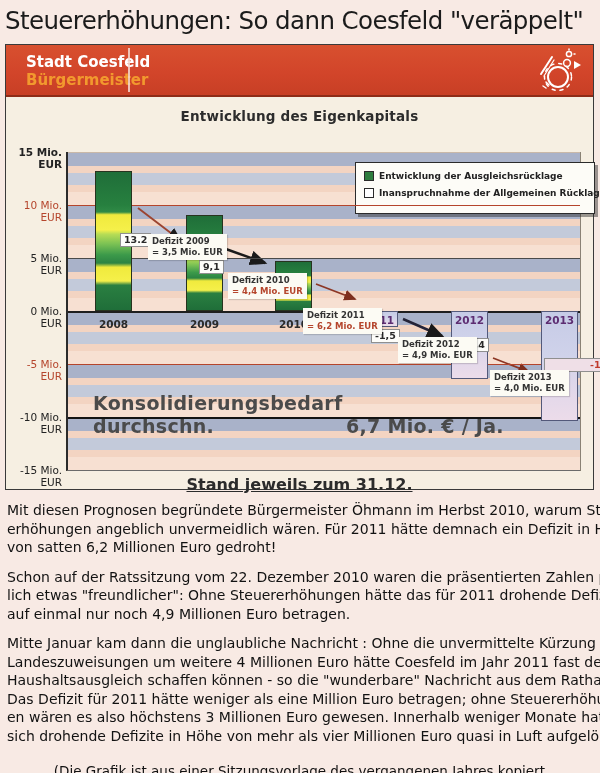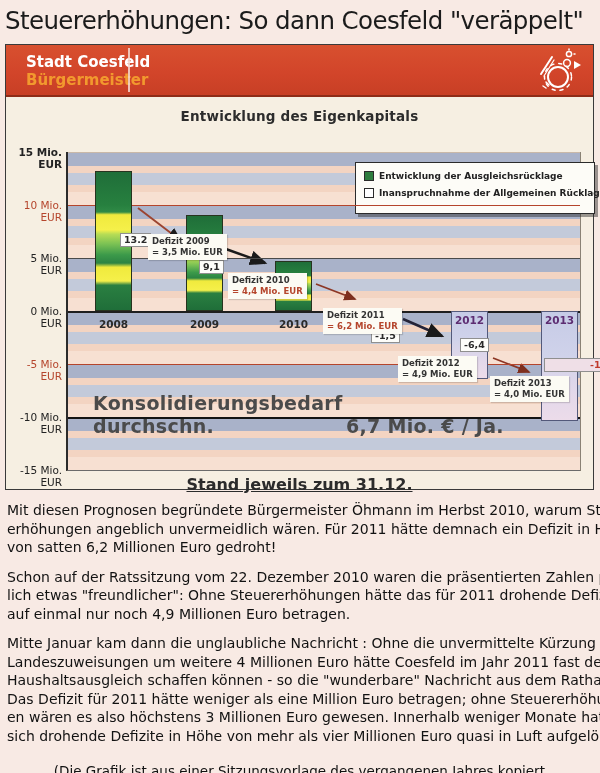--- a/index.html
+++ b/index.html
@@ -200,29 +200,29 @@
           <div class="value-label" style="left: 392px; top: 186px; background: rgb(253, 253, 250);">-6,4</div>
           <div class="value-label red" style="left: 476px; top: 206px; background: rgb(239, 223, 231); padding-left: 45px;">-10,4</div>
           <div class="annotation" style="left: 80px; top: 82px;">
             <div>Defizit 2009</div>
             <div class="l2">= 3,5 Mio. EUR</div>
           </div>
           <div class="annotation" style="left: 160px; top: 121px;">
             <div>Defizit 2010</div>
             <div class="l2 red">= 4,4 Mio. EUR</div>
           </div>
-          <div class="annotation" style="left: 255px; top: 156px;">
+          <div class="annotation" style="left: 235px; top: 156px;">
             <div>Defizit 2011</div>
             <div class="l2 red">= 6,2 Mio. EUR</div>
           </div>
-          <div class="annotation" style="left: 330px; top: 204px;">
+          <div class="annotation" style="left: 330px; top: 185px;">
             <div>Defizit 2012</div>
             <div class="l2">= 4,9 Mio. EUR</div>
           </div>
-          <div class="annotation" style="left: 422px; top: 224px;">
+          <div class="annotation" style="left: 422px; top: 218px;">
             <div>Defizit 2013</div>
             <div class="l2">= 4,0 Mio. EUR</div>
           </div>
         </div>
     </div>
 
     <div class="stand-note">Stand jeweils zum 31.12.</div>
   </div>
 </div>
 

